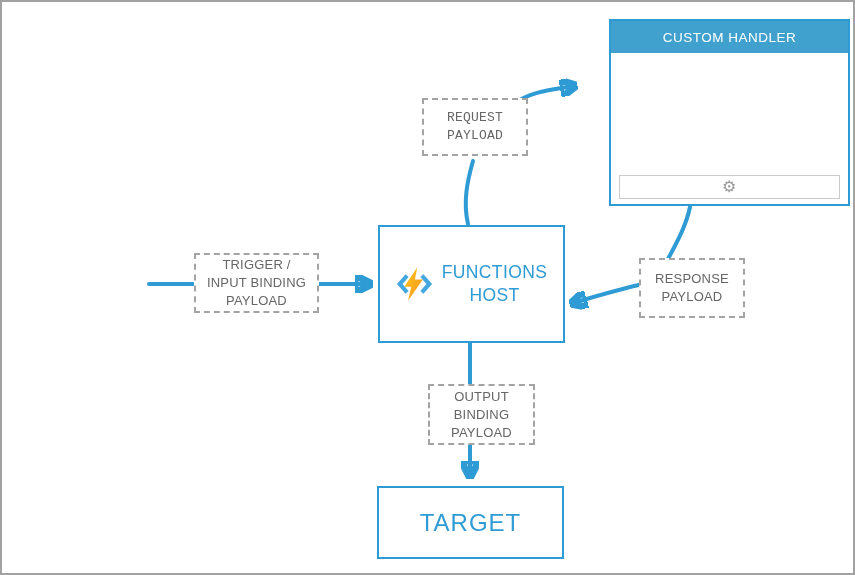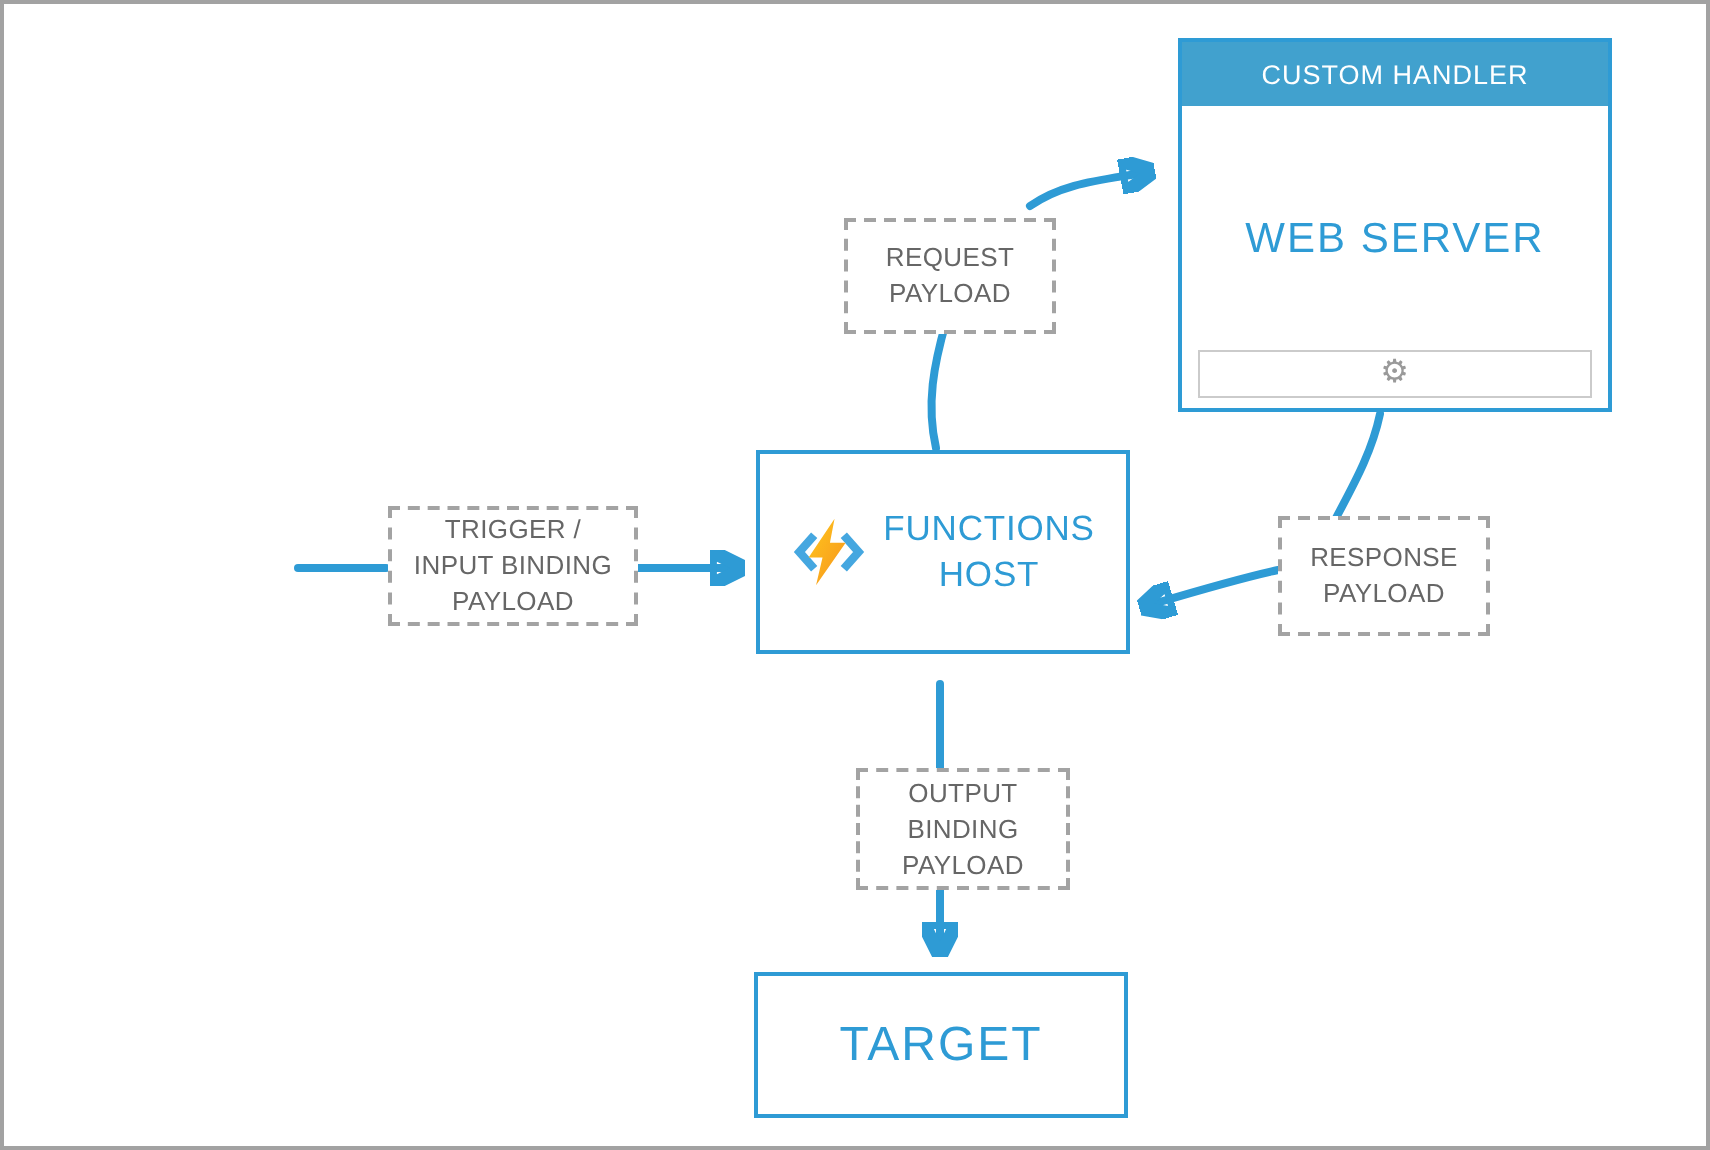--- a/index.html
+++ b/index.html
@@ -28,29 +28,29 @@
     display:flex;align-items:center;justify-content:center;text-align:center;
   }
   .pre{white-space:pre-line;}
   .solid{border:2px solid var(--accent);color:var(--accent);}
   .dashed{
     border:2px dashed var(--dash-border);color:var(--dash-text);
     font-size:13px;line-height:18px;letter-spacing:.2px;
   }
   .trigger{left:16px;top:246px;width:127px;height:73px;font-size:20px;letter-spacing:1px;}
   .tp{left:192px;top:251px;width:125px;height:60px;}
-  .host{left:376px;top:223px;width:187px;height:102px;gap:9px;}
+  .host{left:376px;top:223px;width:187px;height:118px;gap:9px;}
   .host-label{font-size:17.5px;line-height:1.32;letter-spacing:.4px;color:var(--accent);}
   .fx-icon{display:flex;align-items:center;}
-  .rp{left:420px;top:107px;width:106px;height:58px;}
+  .rp{left:420px;top:96px;width:106px;height:58px;font-family:Liberation Mono, monospace;}
   .resp{left:637px;top:256px;width:106px;height:60px;}
   .op{left:426px;top:382px;width:107px;height:61px;}
   .target{left:375px;top:484px;width:187px;height:73px;font-size:24px;letter-spacing:1px;}
   .ch{
-    position:absolute;left:587px;top:17px;width:217px;height:187px;
+    position:absolute;left:607px;top:17px;width:241px;height:187px;
     box-sizing:border-box;border:2px solid var(--accent);background:#fff;
   }
   .ch-header{
     height:32px;background:var(--header-fill);color:#fff;
     display:flex;align-items:center;justify-content:center;
     font-size:13.5px;letter-spacing:.5px;
   }
   .ch-body{
     position:relative;height:calc(100% - 32px);
     display:flex;align-items:center;justify-content:center;
@@ -116,21 +116,20 @@
   </div>
 
   <div class="node dashed rp">
     <span class="pre">REQUEST
 PAYLOAD</span>
   </div>
 
   <div class="ch">
     <div class="ch-header">CUSTOM HANDLER</div>
     <div class="ch-body">
-      <div class="ws">WEB SERVER</div>
       <div class="fc">
         <span class="gear">⚙</span>
       </div>
     </div>
   </div>
 
   <div class="node dashed resp">
     <span class="pre">RESPONSE
 PAYLOAD</span>
   </div>

